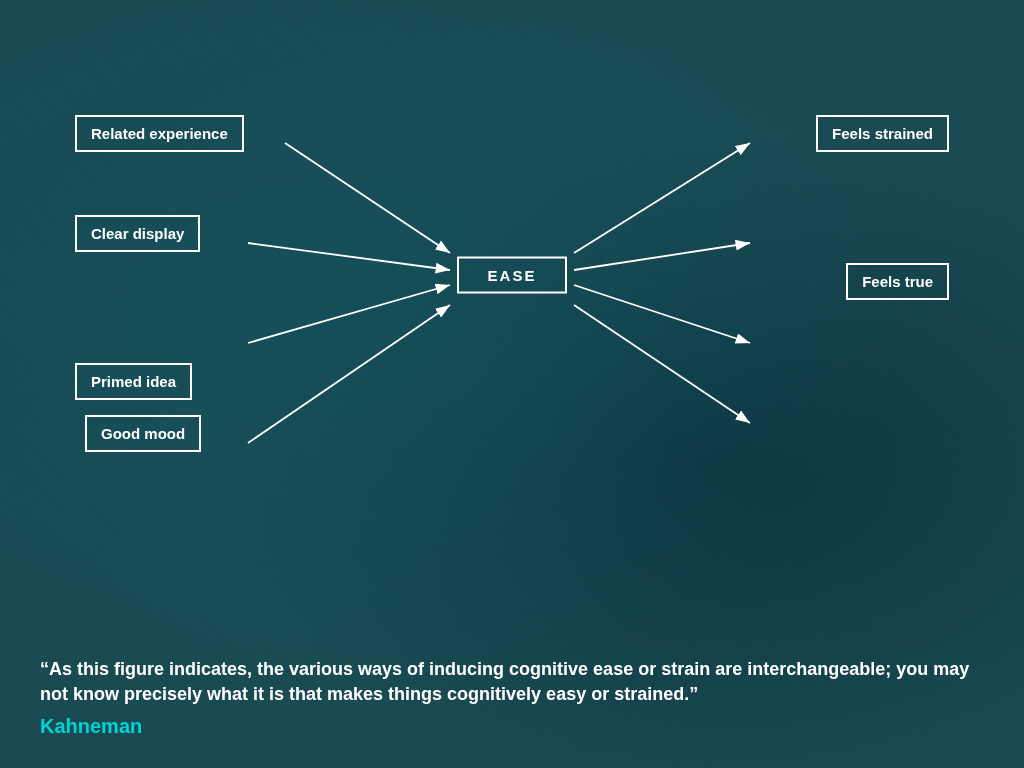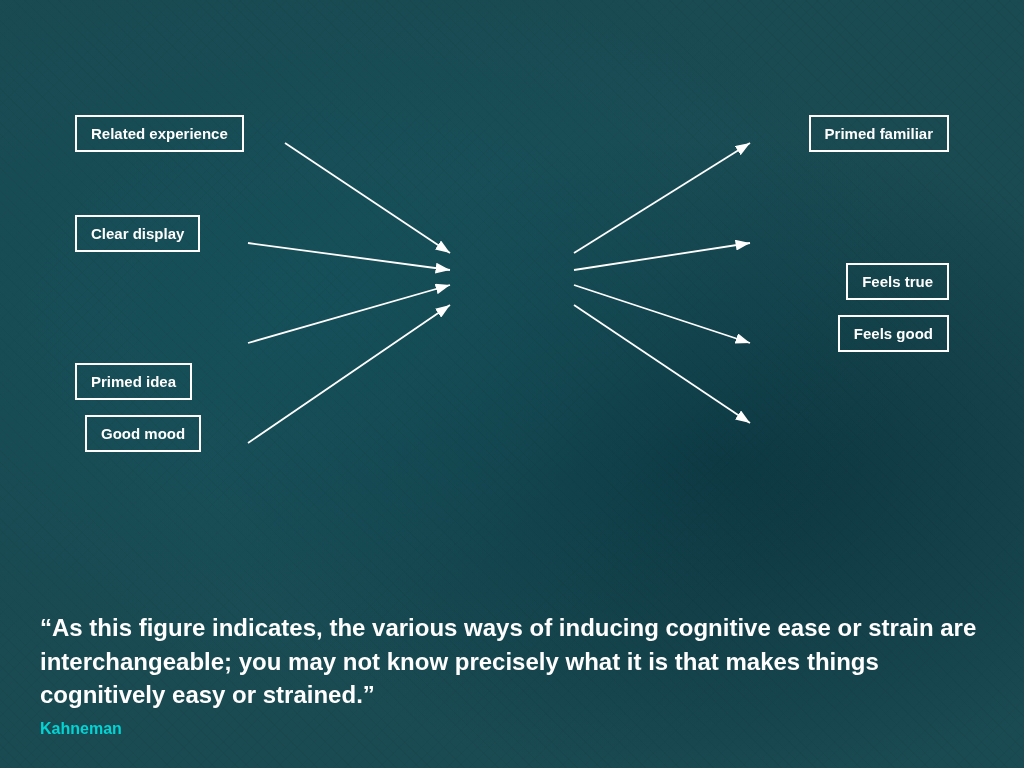--- a/index.html
+++ b/index.html
@@ -138,29 +138,29 @@
     .quote-section {
       position: absolute;
       bottom: 30px;
       left: 40px;
       right: 40px;
       z-index: 1;
     }
 
     .quote-text {
       color: white;
-      font-size: 24px;
+      font-size: 18px;
       font-weight: bold;
       line-height: 1.4;
       margin-bottom: 8px;
     }
 
     .quote-author {
       color: #00d4d4;
-      font-size: 16px;
+      font-size: 20px;
       font-weight: bold;
     }
   </style>
 </head>
 <body>
 
 <div class="diagram-area">
 
   <svg class="arrows-svg" viewBox="0 0 1024 430" preserveAspectRatio="none">
     <defs>
@@ -182,42 +182,42 @@
 
     <line x1="574" y1="193" x2="750" y2="83" stroke="white" stroke-width="1.8" marker-end="url(#arrowhead)"></line>
 
     <line x1="574" y1="210" x2="750" y2="183" stroke="white" stroke-width="1.8" marker-end="url(#arrowhead)"></line>
 
     <line x1="574" y1="225" x2="750" y2="283" stroke="white" stroke-width="1.8" marker-end="url(#arrowhead)"></line>
 
     <line x1="574" y1="245" x2="750" y2="363" stroke="white" stroke-width="1.8" marker-end="url(#arrowhead)"></line>
   </svg>
 
+  <div class="node-box ease-box">
+    <span>EASE</span>
+  </div>
 
   <div class="node-box related-experience">
     <span>Related experience</span>
   </div>
   <div class="node-box clear-display">
     <span>Clear display</span>
   </div>
   <div class="node-box primed-idea">
     <span>Primed idea</span>
   </div>
   <div class="node-box good-mood">
     <span>Good mood</span>
   </div>
 
   <div class="node-box feels-familiar">
-    <span>Primed familiar</span>
+    <span>Feels strained</span>
   </div>
   <div class="node-box feels-true">
     <span>Feels true</span>
-  </div>
-  <div class="node-box feels-good">
-    <span>Feels good</span>
   </div>
 
 </div>
 
 <div class="quote-section">
   <div class="quote-text">“As this figure indicates, the various ways of inducing cognitive ease or strain are interchangeable; you may  not know precisely what it is that makes things cognitively easy or strained.”</div>
   <div class="quote-author">Kahneman</div>
 </div>
 
 </body></html>

